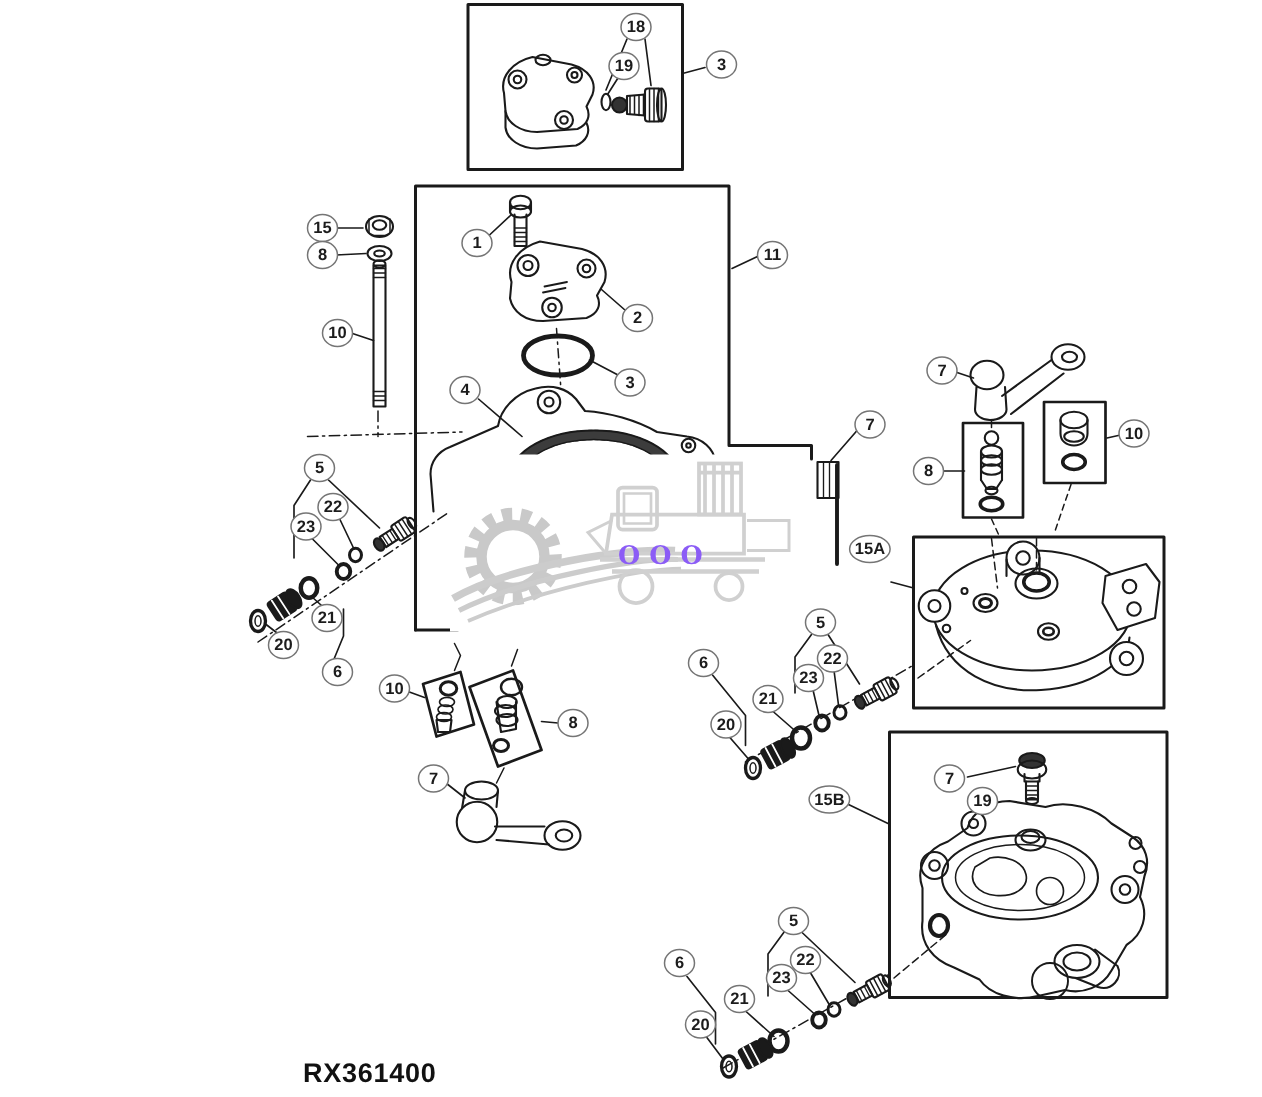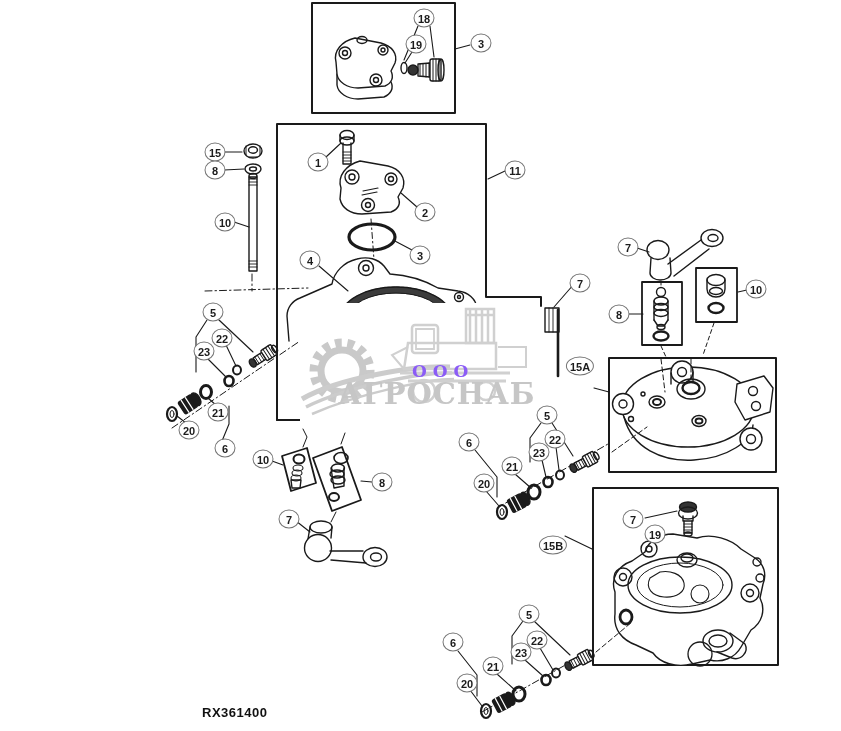--- a/index.html
+++ b/index.html
@@ -10,21 +10,21 @@
   .wm-svg{position:absolute;left:0;top:0;}
   .wm-ooo{position:absolute;left:112px;top:58px;font-family:"DejaVu Serif",serif;
           font-size:17px;letter-spacing:6px;color:#8b5cf6;font-weight:bold;}
   .wm-name{position:absolute;left:38px;top:74px;font-family:"DejaVu Serif",serif;
            font-size:29px;letter-spacing:1px;color:#c6c6c6;font-weight:bold;}
   .callout-layer{position:absolute;left:0;top:0;width:100%;height:100%;z-index:3;}
   .callout{position:absolute;transform:translate(-50%,-50%);min-width:21px;height:19px;
            line-height:18px;padding:0 3px;box-sizing:border-box;border:1.3px solid #757575;
            border-radius:50%;background:#fff;color:#1c1c1c;font-size:11px;font-weight:bold;
            text-align:center;}
-  .part-number{position:absolute;left:162px;top:705px;z-index:3;font-size:13px;
+  .part-number{position:absolute;left:162px;top:705px;z-index:3;font-size:18px;
                font-weight:bold;color:#111;letter-spacing:0.5px;padding-left:40px;}
 </style>
 </head>
 <body>
 
 <div class="stage">
 
 <svg class="lineart" width="841" height="731" viewBox="0 0 841 731" fill="none" stroke="#1a1a1a" stroke-width="1.4" stroke-linecap="round" stroke-linejoin="round">
 
   <g>
@@ -338,21 +338,20 @@
       <path d="M116,26 L134,26 L134,46 L116,46 Z" stroke-width="1.8"></path>
       <path d="M108,40 L164,40 L196,40 L196,66 L104,66 Z"></path>
       <path d="M104,66 L92,52 L108,44" stroke-width="2"></path>
       <path d="M100,70 L210,70 M108,78 L206,78" stroke-width="3"></path>
       <circle cx="124" cy="88" r="11"></circle>
           <circle cx="186" cy="88" r="9"></circle>
       <path d="M198,44 L226,44 L226,64 L198,64" stroke-width="2"></path>
     </g>
   </svg>
   <div class="wm-ooo">ООО</div>
-  <div class="wm-name">АГРОСНАБ</div>
 </div>
 
 <div class="callout-layer">
 
 <span class="callout" style="left: 424px; top: 18px; text-align: center;">18</span>
       <span class="callout" style="left: 416px; top: 44px;">19</span>
       <span class="callout" style="left: 481px; top: 43px;">3</span>
       <span class="callout" style="left: 318px; top: 162px;">1</span>
       <span class="callout" style="left: 425px; top: 212px;">2</span>
       <span class="callout" style="left: 420px; top: 255px;">3</span>
@@ -376,21 +375,21 @@
       <span class="callout" style="left: 382px; top: 482px;">8</span>
       <span class="callout" style="left: 289px; top: 519px;">7</span>
       <span class="callout" style="left: 469px; top: 442px;">6</span>
       <span class="callout" style="left: 547px; top: 415px;">5</span>
       <span class="callout" style="left: 555px; top: 439px;">22</span>
       <span class="callout" style="left: 539px; top: 452px;">23</span>
       <span class="callout" style="left: 512px; top: 466px;">21</span>
       <span class="callout" style="left: 484px; top: 483px;">20</span>
       <span class="callout" style="left: 633px; top: 519px;">7</span>
       <span class="callout" style="left: 655px; top: 534px;">19</span>
-      <span class="callout" style="left: 553px; top: 533px; margin-top: 12px;">15B</span>
+      <span class="callout" style="left: 553px; top: 533px;">15B</span>
       <span class="callout" style="left: 529px; top: 614px;">5</span>
       <span class="callout" style="left: 453px; top: 642px;">6</span>
       <span class="callout" style="left: 537px; top: 640px;">22</span>
       <span class="callout" style="left: 521px; top: 652px;">23</span>
       <span class="callout" style="left: 493px; top: 666px;">21</span>
       <span class="callout" style="left: 467px; top: 683px;">20</span>
     </div>
 
 <div class="part-number">RX361400</div>
 

